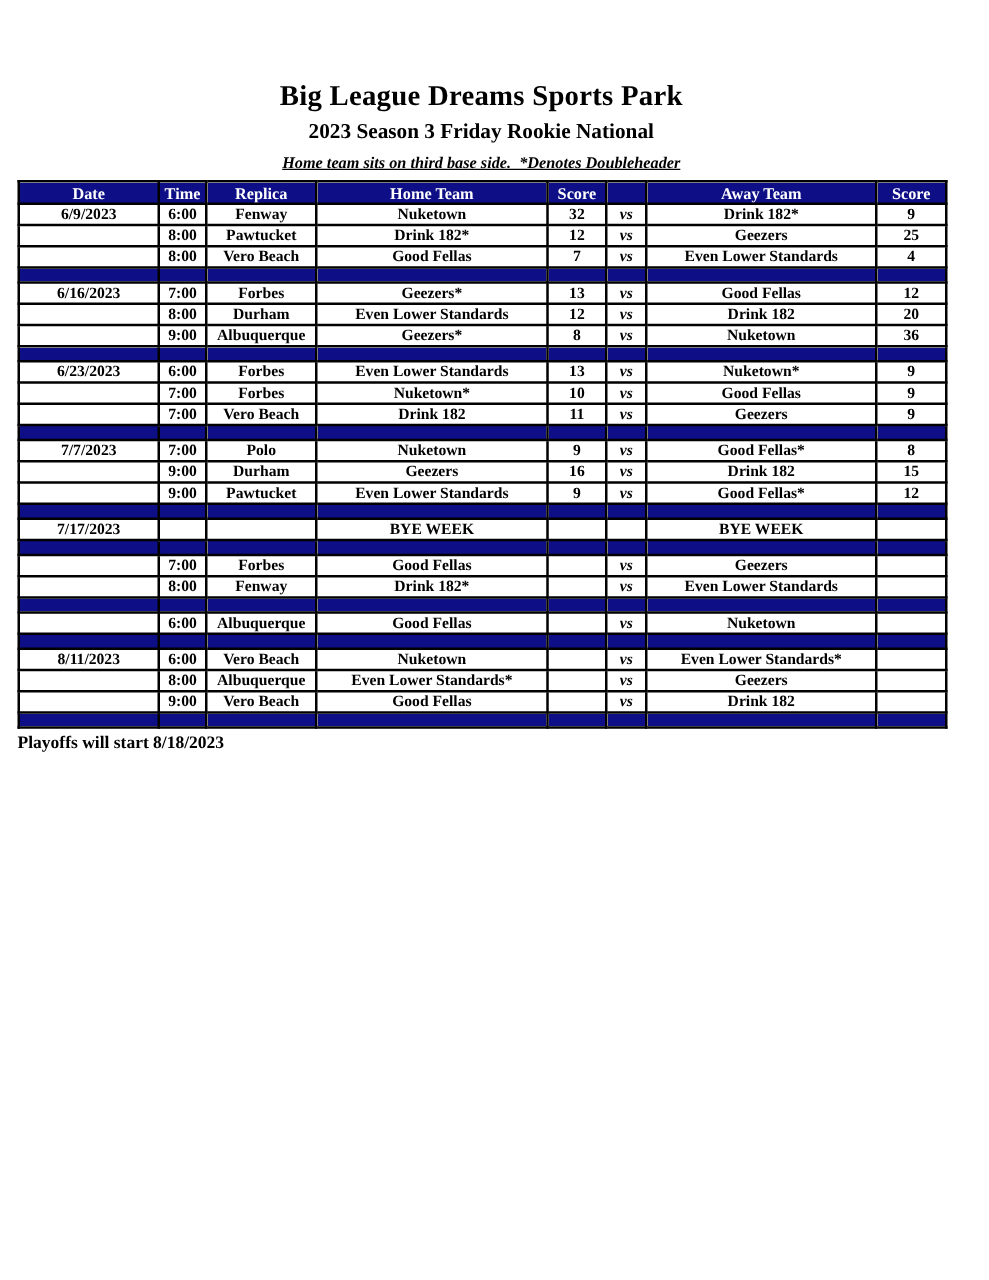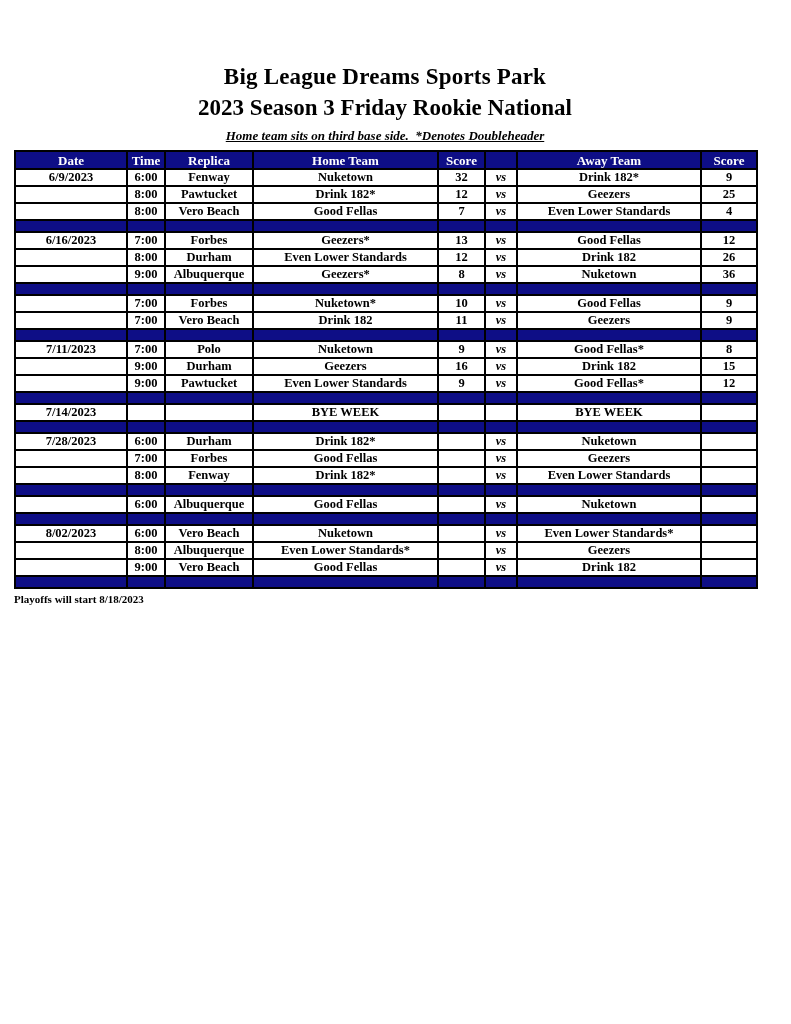--- a/index.html
+++ b/index.html
@@ -21,21 +21,21 @@
     width:742px;
     margin-left:14px;
     text-align:center;
   }
   .title{
     font-size:23px;
     font-weight:bold;
     letter-spacing:0.2px;
   }
   .subtitle{
-    font-size:23px;
+    font-size:17px;
     font-weight:bold;
     margin-top:5px;
   }
   .note{
     font-size:13px;
     font-weight:bold;
     font-style:italic;
     margin-top:7px;
     margin-bottom:6px;
     white-space:pre;
@@ -78,21 +78,21 @@
     background:var(--yellow);
     color:#000;
   }
   td.vs-cell{
     font-style:italic;
     font-size:11.5px;
   }
   .footer-note{
     margin-left:14px;
     margin-top:4px;
-    font-size:11px;
+    font-size:14px;
     font-weight:bold;
   }
 </style>
 </head>
 <body>
 
 <div class="page">
   <div class="header-block">
     <div class="title">Big League Dreams Sports Park</div>
     <div class="subtitle">2023 Season 3 Friday Rookie National</div>
@@ -174,21 +174,21 @@
           <td>12</td>
         </tr>
         <tr>
           <td></td>
           <td>8:00</td>
           <td>Durham</td>
           <td>Even Lower Standards</td>
           <td>12</td>
           <td class="vs-cell">vs</td>
           <td class="win">Drink 182</td>
-          <td class="win">26</td>
+          <td class="win">20</td>
         </tr>
         <tr>
           <td></td>
           <td>9:00</td>
           <td>Albuquerque</td>
           <td>Geezers*</td>
           <td>8</td>
           <td class="vs-cell">vs</td>
           <td class="win">Nuketown</td>
           <td class="win">36</td>
@@ -197,20 +197,30 @@
           <td></td>
           <td></td>
           <td></td>
           <td></td>
           <td></td>
           <td></td>
           <td></td>
           <td></td>
         </tr>
         <tr>
+          <td>6/23/2023</td>
+          <td>6:00</td>
+          <td>Forbes</td>
+          <td class="win">Even Lower Standards</td>
+          <td class="win">13</td>
+          <td class="vs-cell">vs</td>
+          <td>Nuketown*</td>
+          <td>9</td>
+        </tr>
+        <tr>
           <td></td>
           <td>7:00</td>
           <td>Forbes</td>
           <td class="win">Nuketown*</td>
           <td class="win">10</td>
           <td class="vs-cell">vs</td>
           <td>Good Fellas</td>
           <td>9</td>
         </tr>
         <tr>
@@ -227,21 +237,21 @@
           <td></td>
           <td></td>
           <td></td>
           <td></td>
           <td></td>
           <td></td>
           <td></td>
           <td></td>
         </tr>
         <tr>
-          <td>7/11/2023</td>
+          <td>7/7/2023</td>
           <td>7:00</td>
           <td>Polo</td>
           <td class="win">Nuketown</td>
           <td class="win">9</td>
           <td class="vs-cell">vs</td>
           <td>Good Fellas*</td>
           <td>8</td>
         </tr>
         <tr>
           <td></td>
@@ -267,47 +277,37 @@
           <td></td>
           <td></td>
           <td></td>
           <td></td>
           <td></td>
           <td></td>
           <td></td>
           <td></td>
         </tr>
         <tr>
-          <td>7/14/2023</td>
+          <td>7/17/2023</td>
           <td></td>
           <td></td>
           <td>BYE WEEK</td>
           <td></td>
           <td class="vs-cell"></td>
           <td>BYE WEEK</td>
           <td></td>
         </tr>
         <tr class="separator-row">
           <td></td>
           <td></td>
           <td></td>
           <td></td>
           <td></td>
           <td></td>
           <td></td>
-          <td></td>
-        </tr>
-        <tr>
-          <td>7/28/2023</td>
-          <td>6:00</td>
-          <td>Durham</td>
-          <td>Drink 182*</td>
-          <td></td>
-          <td class="vs-cell">vs</td>
-          <td>Nuketown</td>
           <td></td>
         </tr>
         <tr>
           <td></td>
           <td>7:00</td>
           <td>Forbes</td>
           <td>Good Fellas</td>
           <td></td>
           <td class="vs-cell">vs</td>
           <td>Geezers</td>
@@ -347,21 +347,21 @@
           <td></td>
           <td></td>
           <td></td>
           <td></td>
           <td></td>
           <td></td>
           <td></td>
           <td></td>
         </tr>
         <tr>
-          <td>8/02/2023</td>
+          <td>8/11/2023</td>
           <td>6:00</td>
           <td>Vero Beach</td>
           <td>Nuketown</td>
           <td></td>
           <td class="vs-cell">vs</td>
           <td>Even Lower Standards*</td>
           <td></td>
         </tr>
         <tr>
           <td></td>

